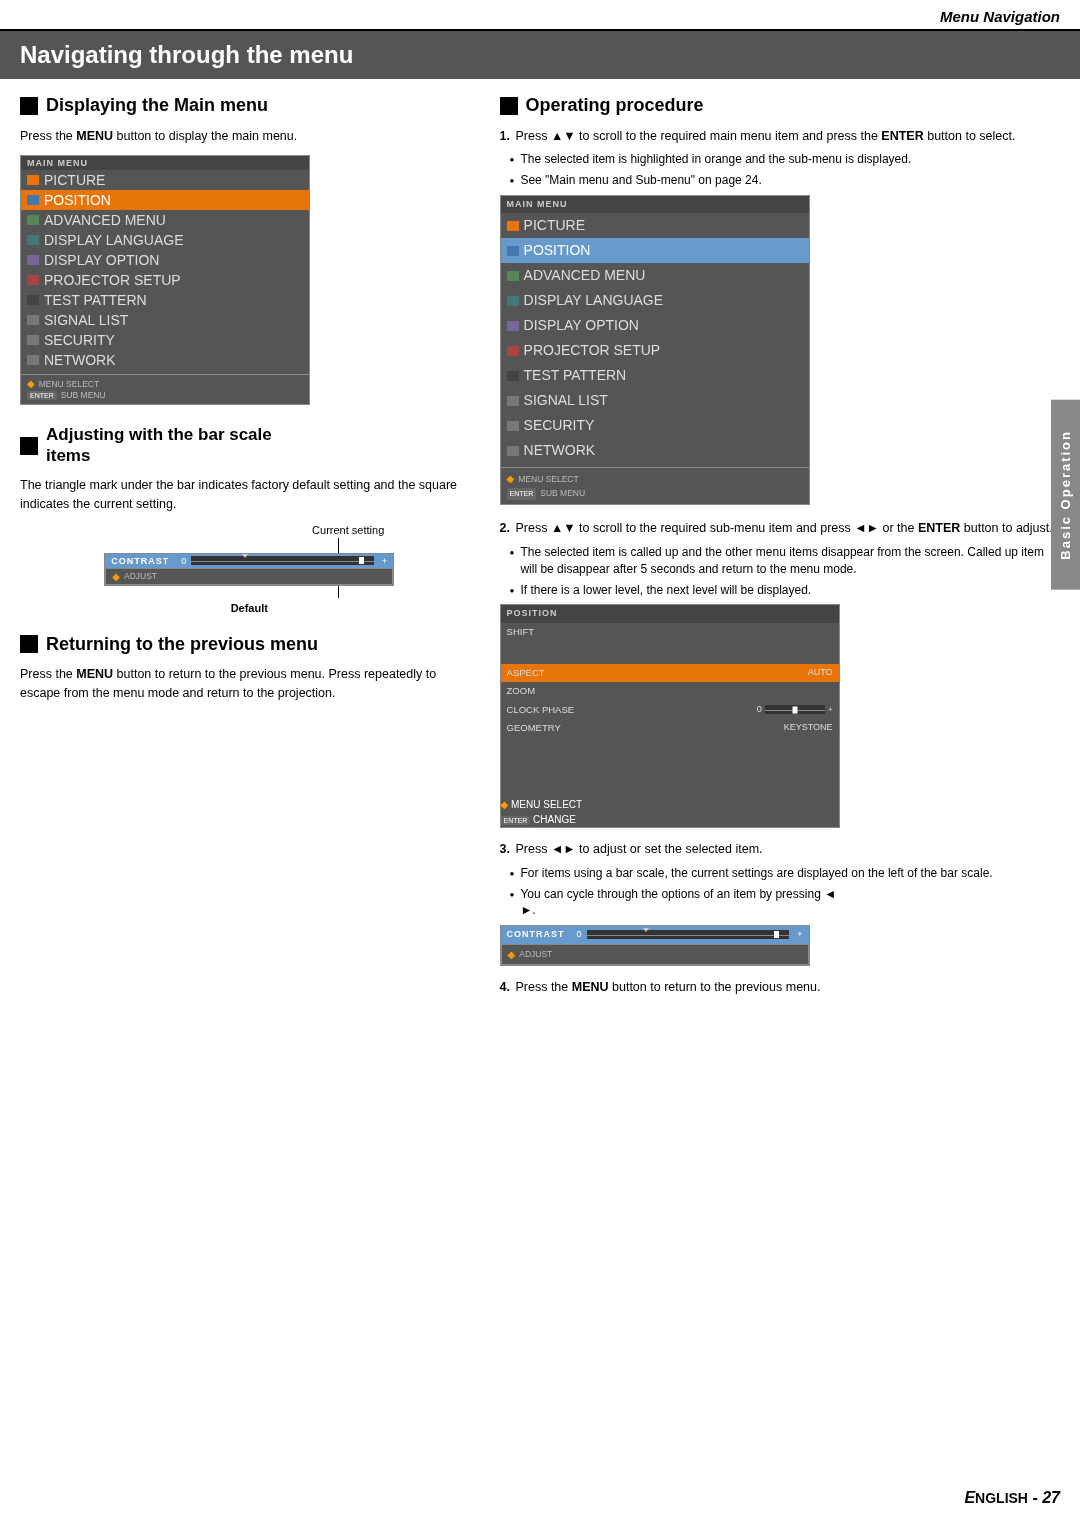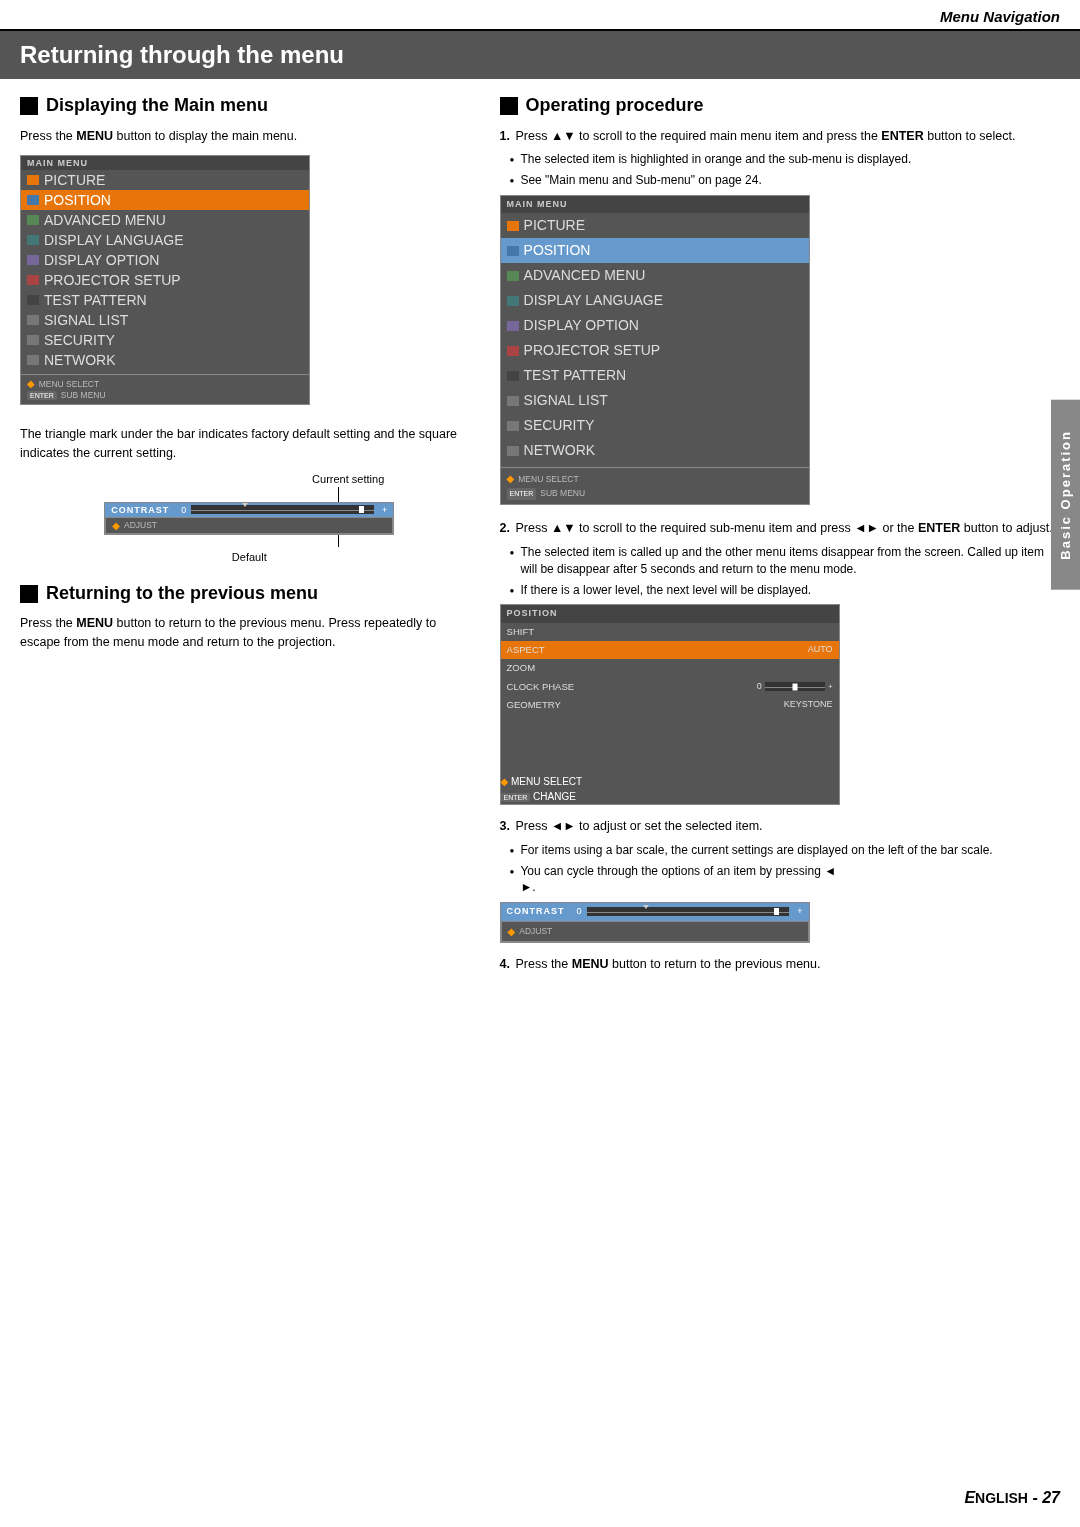--- a/index.html
+++ b/index.html
@@ -164,20 +164,21 @@
       color: #fff;
       font-size: 7px;
       padding: 1px 3px;
       border-radius: 2px;
     }
 
     .default-label {
       font-size: 11px;
       text-align: right;
       margin-top: 4px;
+      font-weight: bold;
     }
 
     
     .numbered-list {
       list-style: none;
       padding: 0;
     }
 
     .numbered-list > li {
       margin-bottom: 12px;
@@ -234,20 +235,21 @@
       display: flex;
       align-items: center;
       padding: 2px 6px;
       font-size: 9.5px;
       color: #ddd;
       justify-content: space-between;
     }
 
     .position-menu-row.highlighted {
       background: #e8750a;
+      margin-top: 23px;
     }
 
     .position-menu-row .row-value {
       color: #ddd;
       font-size: 9px;
     }
 
     .position-menu-row .row-bar {
       display: flex;
       align-items: center;
@@ -370,21 +372,21 @@
     }
   </style>
 </head>
 <body>
 
 <div class="top-header">
   <span>Menu Navigation</span>
 </div>
 
 <div class="main-title-bar">
-  <span>Returning through the menu</span>
+  <span>Navigating through the menu</span>
 </div>
 
 <div class="content-area">
 
   <div class="left-col">
 
     <div class="section-gap">
       <div class="section-heading">
         <span class="black-square"></span>
         <h2>Displaying the Main menu</h2>
@@ -442,20 +444,24 @@
           </div>
           <div class="footer-line">
             <span class="footer-enter">ENTER</span>
             <span>SUB MENU</span>
           </div>
         </div>
       </div>
     </div>
 
     <div class="section-gap">
+      <div class="section-heading">
+        <span class="black-square"></span>
+        <h2 class="two-line">Adjusting with the bar scale<br>items</h2>
+      </div>
       <p class="section-text">The triangle mark under the bar indicates factory default setting and the square indicates the current setting.</p>
 
       <div class="diagram-wrapper">
         <div class="current-label-row">
           <span>Current setting</span>
         </div>
 
         <div style="width:290px; display:flex; justify-content:flex-end; padding-right:55px; margin-bottom:0;">
           <div style="border-left:1px solid #000; height:15px;"></div>
         </div>

